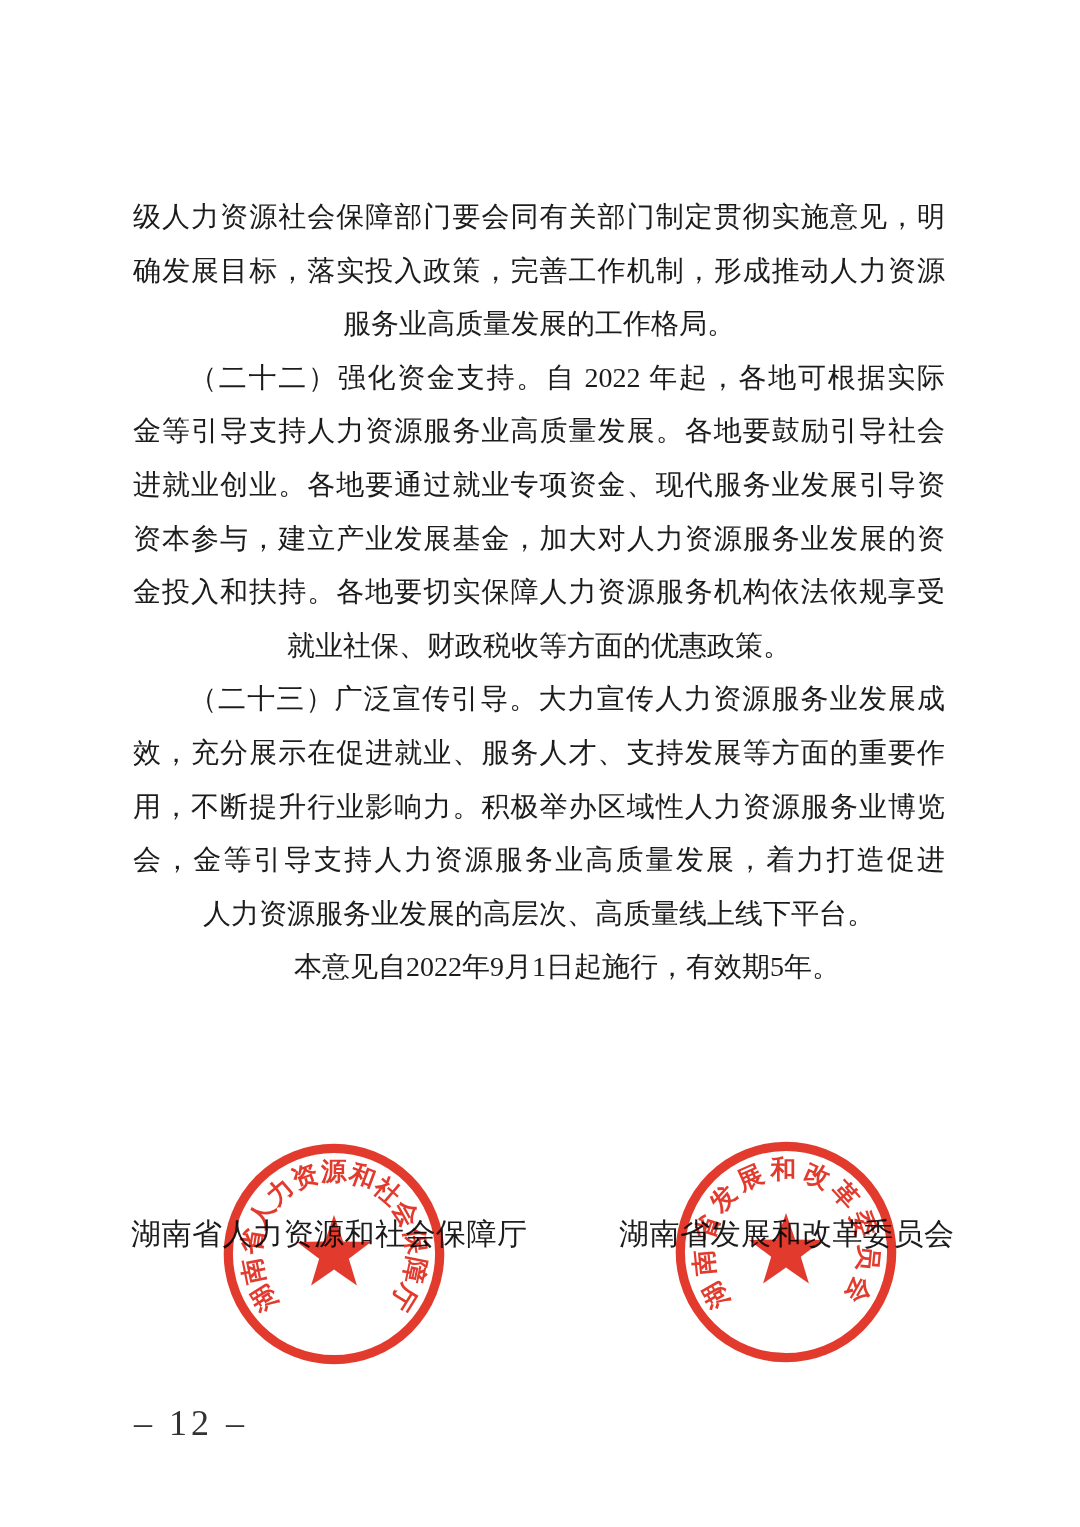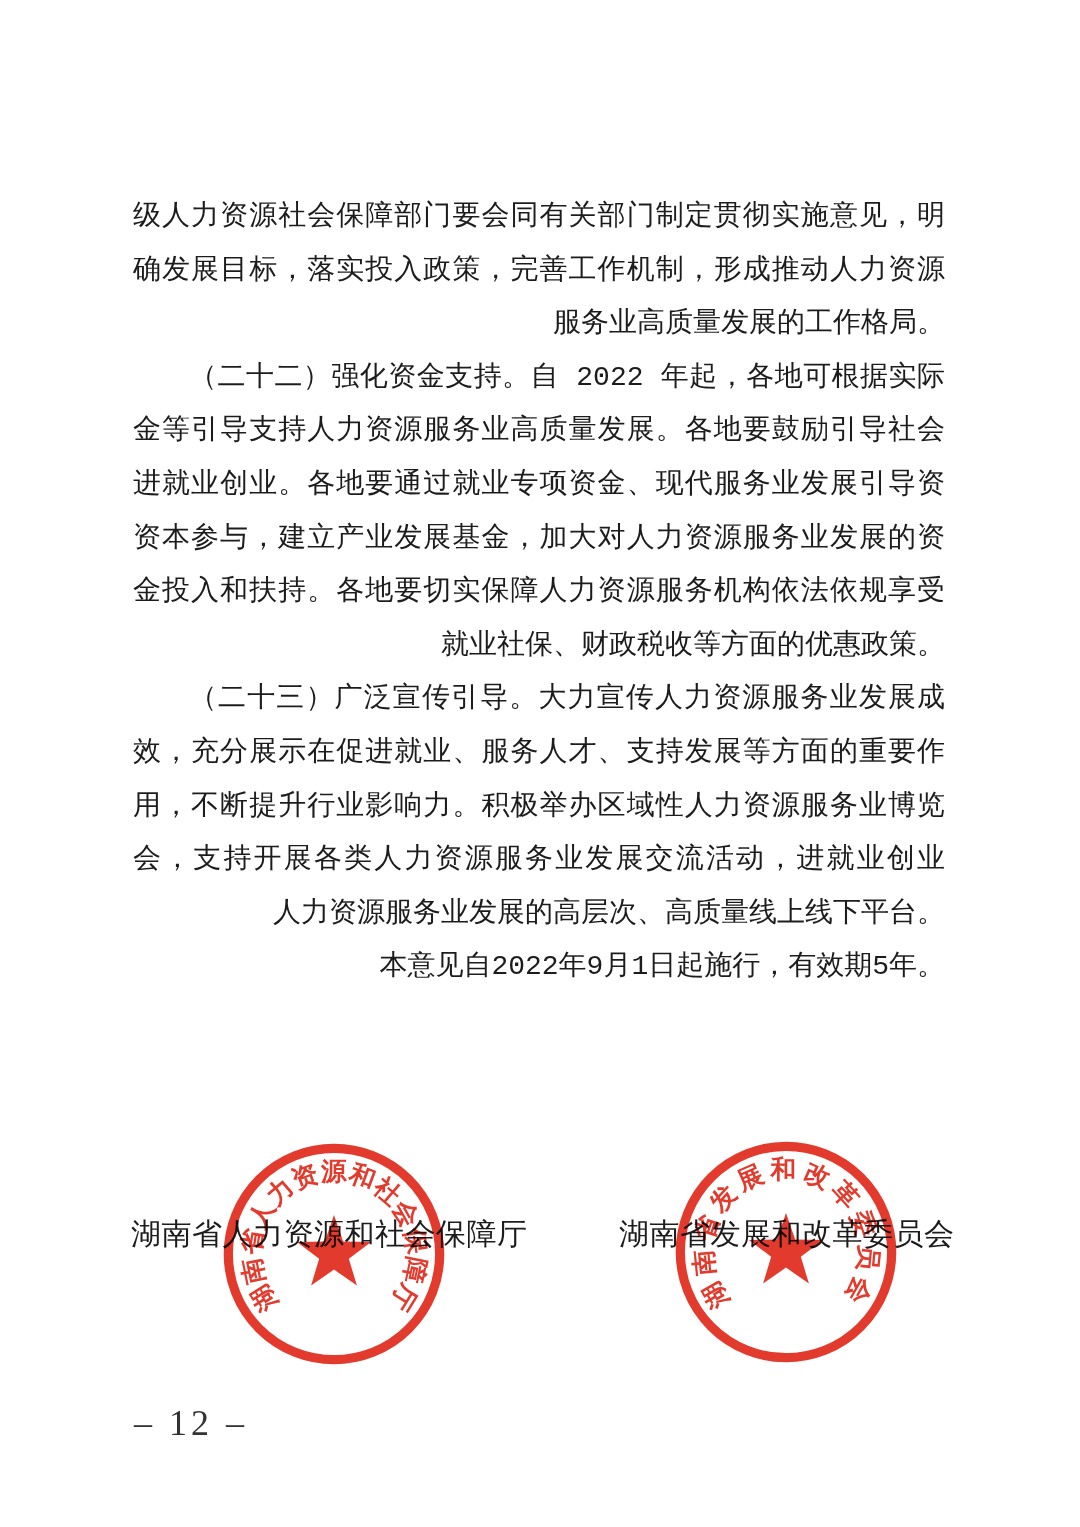--- a/index.html
+++ b/index.html
@@ -18,25 +18,24 @@
     color: var(--body-text, #1c1c1c);
   }
   
   .body-text {
     position: absolute;
     left: 133px;
     top: 190px;
     width: 812px;
     font-size: 28px;
     line-height: 53.6px;
-    font-family: Liberation Mono, monospace;
   }
   .body-text .line {
     white-space: nowrap;
-    text-align: right;
+    text-align: center;
   }
   .body-text .line.just {
     white-space: normal;
     text-align: justify;
     text-align-last: justify;
   }
   .body-text .line.ind {
     text-indent: 2em;
   }
   
@@ -98,21 +97,21 @@
       <div class="line">服务业高质量发展的工作格局。</div>
       <div class="line just ind">（二十二）强化资金支持。自 2022 年起，各地可根据实际</div>
       <div class="line just">金等引导支持人力资源服务业高质量发展。各地要鼓励引导社会</div>
       <div class="line just">进就业创业。各地要通过就业专项资金、现代服务业发展引导资</div>
       <div class="line just">资本参与，建立产业发展基金，加大对人力资源服务业发展的资</div>
       <div class="line just">金投入和扶持。各地要切实保障人力资源服务机构依法依规享受</div>
       <div class="line">就业社保、财政税收等方面的优惠政策。</div>
       <div class="line just ind">（二十三）广泛宣传引导。大力宣传人力资源服务业发展成</div>
       <div class="line just">效，充分展示在促进就业、服务人才、支持发展等方面的重要作</div>
       <div class="line just">用，不断提升行业影响力。积极举办区域性人力资源服务业博览</div>
-      <div class="line just">会，支持开展各类人力资源服务业发展交流活动，进就业创业</div>
+      <div class="line just">会，金等引导支持人力资源服务业高质量发展，着力打造促进</div>
       <div class="line">人力资源服务业发展的高层次、高质量线上线下平台。</div>
       <div class="line ind">本意见自2022年9月1日起施行，有效期5年。</div>
     </main>
 
   <span class="sig sig-left">湖南省人力资源和社会保障厅</span>
 
   <span class="sig sig-right">湖南省发展和改革委员会</span>
 
   <svg class="seal seal-left" viewBox="0 0 230 230">
     <circle class="ring" cx="115" cy="115" r="103"></circle>

